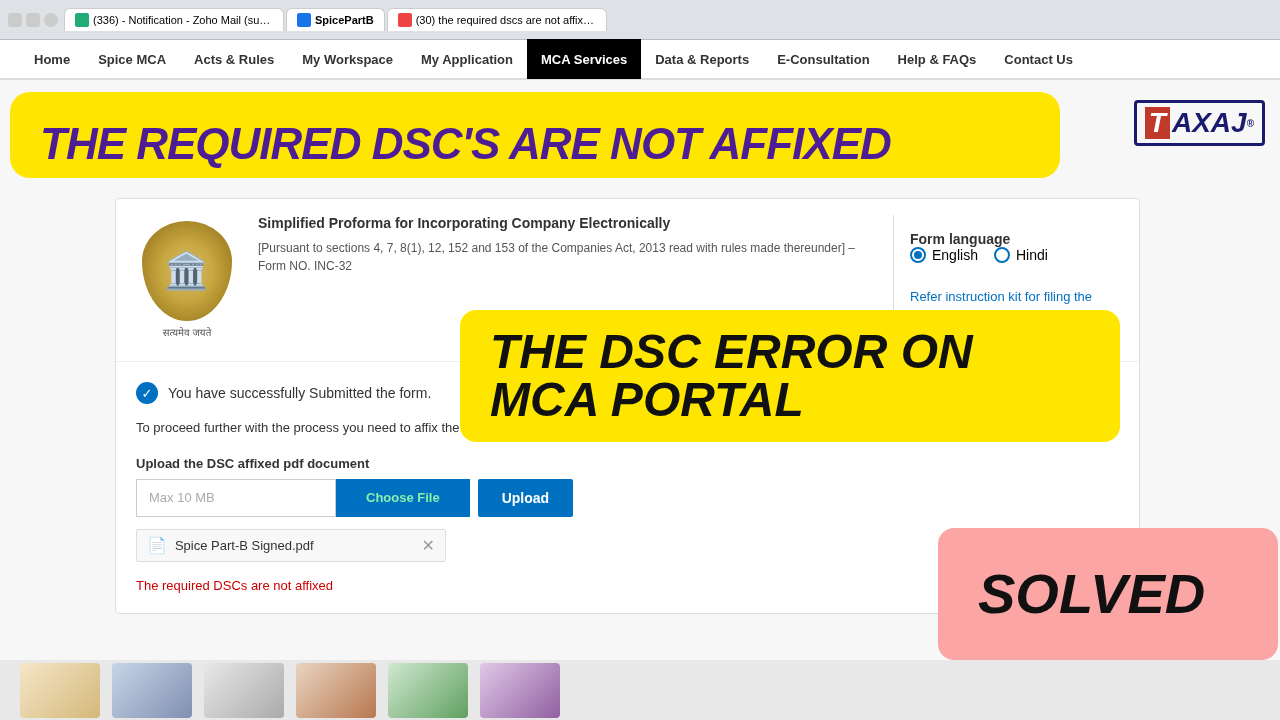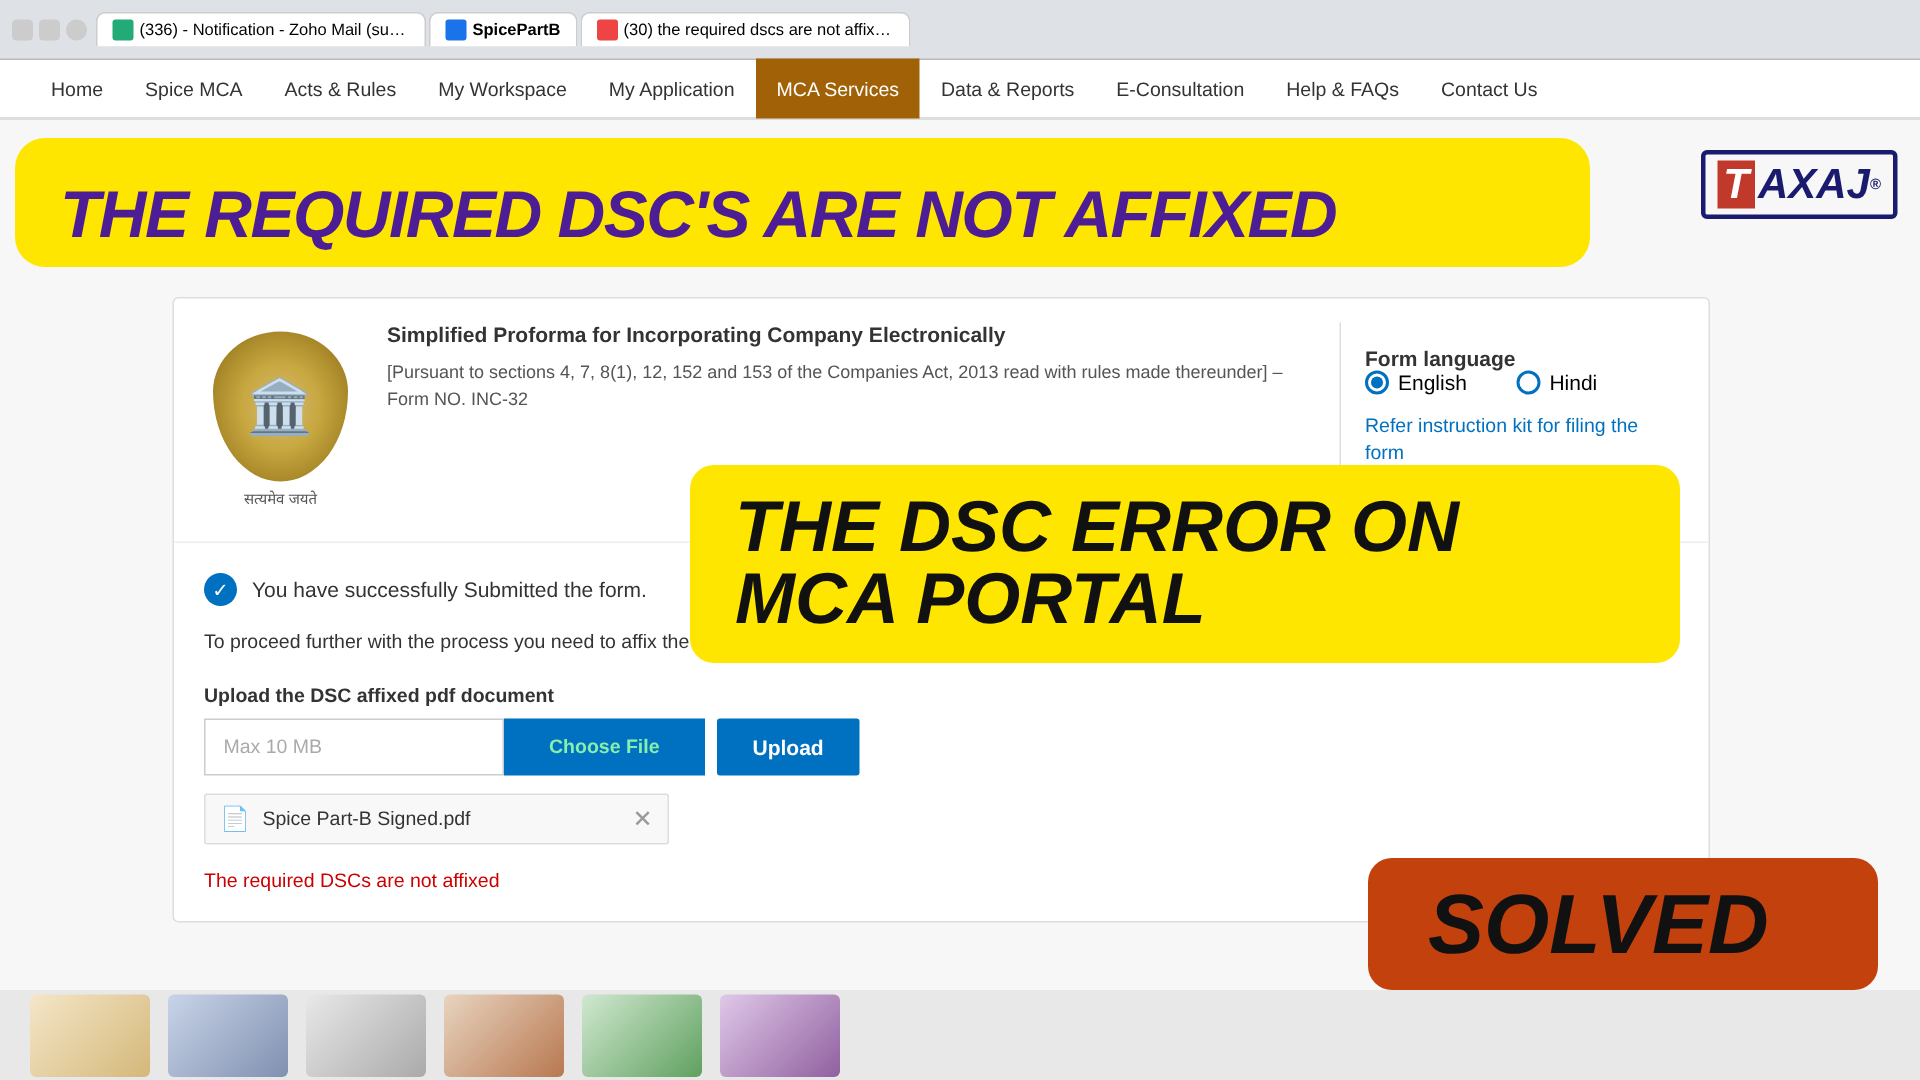--- a/index.html
+++ b/index.html
@@ -48,27 +48,27 @@
       padding: 0 20px;
       border-bottom: 2px solid #ddd;
       gap: 0;
     }
     .nav-item {
       padding: 0 14px;
       height: 40px;
       display: flex;
       align-items: center;
       font-size: 13px;
-      font-weight: 400;
+      font-weight: 700;
       color: #333;
       cursor: pointer;
       white-space: nowrap;
     }
     .nav-item.active {
-      background: #a16207;
+      background: #000000;
       color: #fff;
     }
 
     
     .main-area {
       position: relative;
       background: #f7f7f7;
       width: 100%;
       height: calc(720px - 40px - 40px);
       overflow: hidden;
@@ -164,21 +164,21 @@
     .form-subtitle { font-size: 14px; font-weight: 600; color: #333; margin-bottom: 8px; }
     .form-desc { font-size: 12px; color: #555; line-height: 1.5; }
 
     .form-language-box {
       width: 230px;
       border-left: 1px solid #ddd;
       padding: 16px;
       flex-shrink: 0;
     }
     .form-language-title { font-size: 14px; font-weight: 600; color: #333; margin-bottom: 0; }
-    .radio-group { display: flex; gap: 33px; align-items: center; margin-bottom: 12px; }
+    .radio-group { display: flex; gap: 16px; align-items: center; margin-bottom: 24px; }
     .radio-item { display: flex; align-items: center; gap: 6px; font-size: 14px; cursor: pointer; }
     .radio-circle {
       width: 16px; height: 16px; border-radius: 50%; border: 2px solid #0070c0;
       display: flex; align-items: center; justify-content: center;
     }
     .radio-circle.selected::after {
       content: ''; width: 8px; height: 8px; border-radius: 50%; background: #0070c0;
     }
     .instruction-link { font-size: 13px; color: #0070c0; text-decoration: none; }
 
@@ -273,24 +273,24 @@
       text-transform: uppercase;
       font-style: italic;
       font-family: 'Arial Black', Arial, sans-serif;
       line-height: 1;
     }
 
     
     .solved-banner {
       position: absolute;
       bottom: 60px;
-      right: 28px;
-      background: #c2410c;
+      right: 2px;
+      background: #fca5a5;
       border-radius: 16px;
-      padding: 16px 40px;
+      padding: 38px 40px;
       z-index: 20;
       width: 340px;
     }
     .solved-banner .banner-text {
       font-size: 56px;
       font-weight: 900;
       color: #111;
       text-transform: uppercase;
       font-style: italic;
       font-family: 'Arial Black', Arial, sans-serif;

